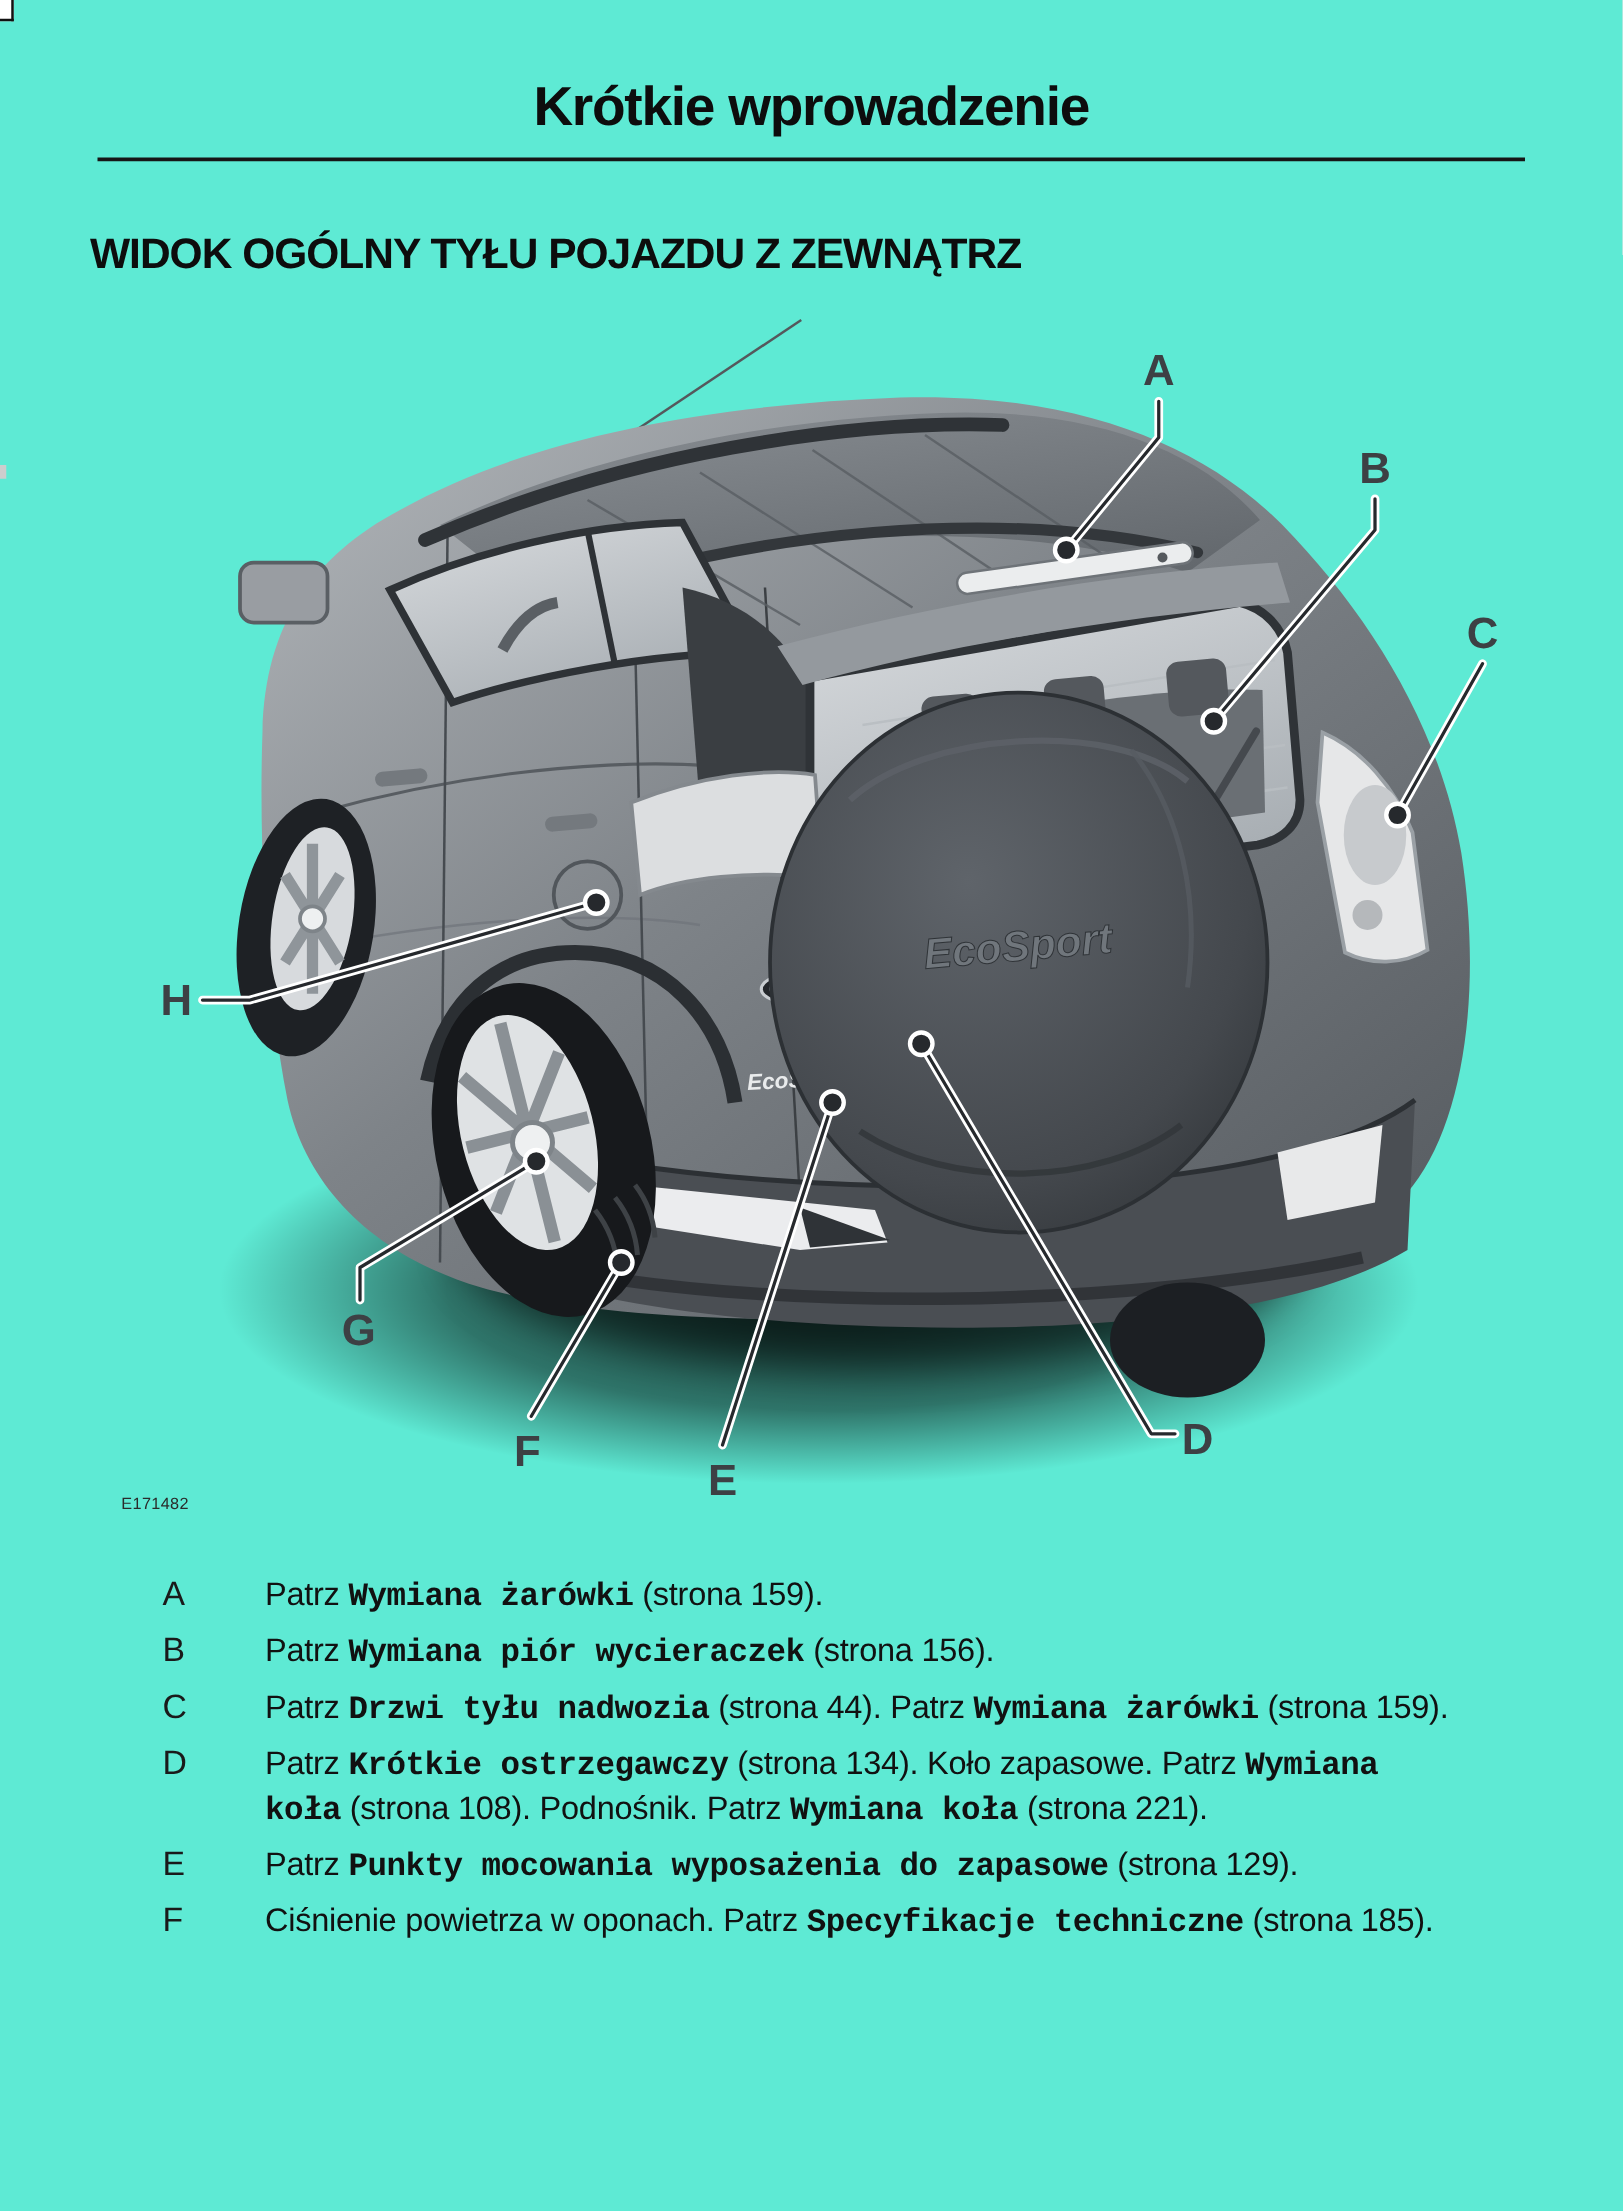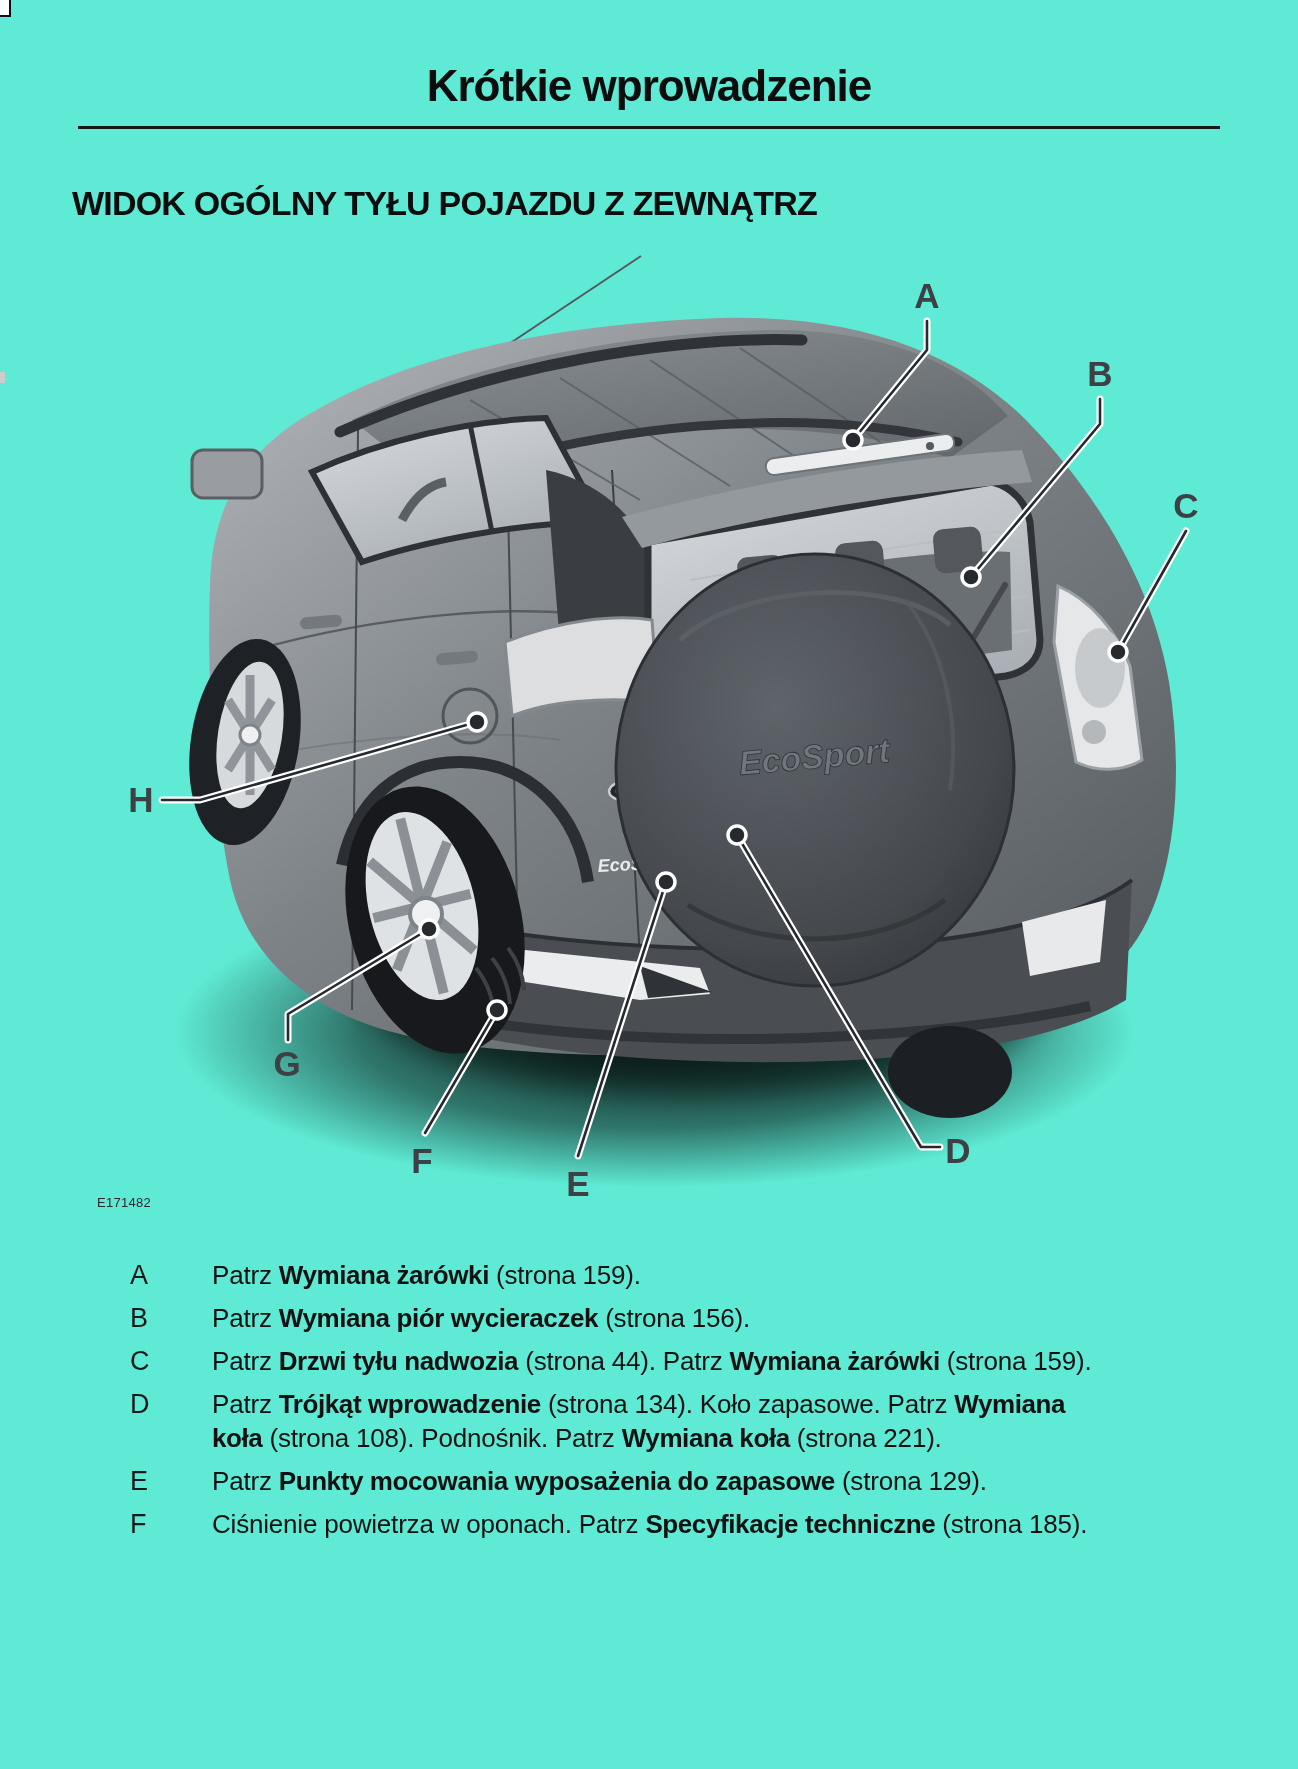--- a/index.html
+++ b/index.html
@@ -19,21 +19,21 @@
   .section-heading{
     position:absolute;top:183px;left:72px;margin:0;
     font-size:34px;line-height:40px;font-weight:700;letter-spacing:-0.8px;color:#0d0d0d;
   }
   .figure-code{position:absolute;left:97px;top:1195px;font-size:13px;color:#2b2b2b;letter-spacing:0.3px;}
   .illustration-svg{position:absolute;left:0;top:0;width:1298px;height:1769px;}
   .legend{position:absolute;left:130px;top:1258px;width:1118px;}
   .legend-row{display:flex;margin-bottom:9px;}
   .legend-letter{flex:0 0 82px;font-size:27px;line-height:34px;color:#1a1a1a;}
   .legend-text{flex:1 1 auto;font-size:26px;line-height:34px;color:#111;letter-spacing:-0.2px;}
-  .legend-text .b{font-weight:700;letter-spacing:-0.4px;}
+  .legend-text .b{font-weight:700;letter-spacing:-0.4px;font-family:Liberation Mono, monospace;}
   .page-number{position:absolute;top:1676px;left:0;width:100%;text-align:right;
     font-size:25px;color:#1c1c1c;padding-left:35px;}
   .callout-letter{
     font-family:"Liberation Sans", sans-serif;font-size:35px;font-weight:700;fill:#3d4044;
   }
   .co-case{stroke:#ffffff;stroke-width:7;fill:none;stroke-linecap:round;stroke-linejoin:round;}
   .co-line{stroke:#26292d;stroke-width:2.6;fill:none;stroke-linecap:round;stroke-linejoin:round;}
   .co-dot-ring{fill:#26292d;stroke:#ffffff;stroke-width:3.5;}
 </style>
 </head>
@@ -268,21 +268,21 @@
       <div class="legend-row">
         <span class="legend-letter">B</span>
         <div class="legend-text"><span>Patrz </span><span class="b">Wymiana piór wycieraczek</span><span> (strona 156).</span></div>
       </div>
       <div class="legend-row">
         <span class="legend-letter">C</span>
         <div class="legend-text"><span>Patrz </span><span class="b">Drzwi tyłu nadwozia</span><span> (strona 44).  Patrz </span><span class="b">Wymiana żarówki</span><span> (strona 159).</span></div>
       </div>
       <div class="legend-row">
         <span class="legend-letter">D</span>
-        <div class="legend-text"><span>Patrz </span><span class="b">Trójkąt wprowadzenie</span><span> (strona 134).  Koło zapasowe.  Patrz </span><span class="b">Wymiana</span><br><span class="b">koła</span><span> (strona 108).  Podnośnik.  Patrz </span><span class="b">Wymiana koła</span><span> (strona 221).</span></div>
+        <div class="legend-text"><span>Patrz </span><span class="b">Krótkie ostrzegawczy</span><span> (strona 134).  Koło zapasowe.  Patrz </span><span class="b">Wymiana</span><br><span class="b">koła</span><span> (strona 108).  Podnośnik.  Patrz </span><span class="b">Wymiana koła</span><span> (strona 221).</span></div>
       </div>
       <div class="legend-row">
         <span class="legend-letter">E</span>
         <div class="legend-text"><span>Patrz </span><span class="b">Punkty mocowania wyposażenia do zapasowe</span><span> (strona 129).</span></div>
       </div>
       <div class="legend-row">
         <span class="legend-letter">F</span>
         <div class="legend-text"><span>Ciśnienie powietrza w oponach.  Patrz </span><span class="b">Specyfikacje techniczne</span><span> (strona 185).</span></div>
       </div>
     </div>

